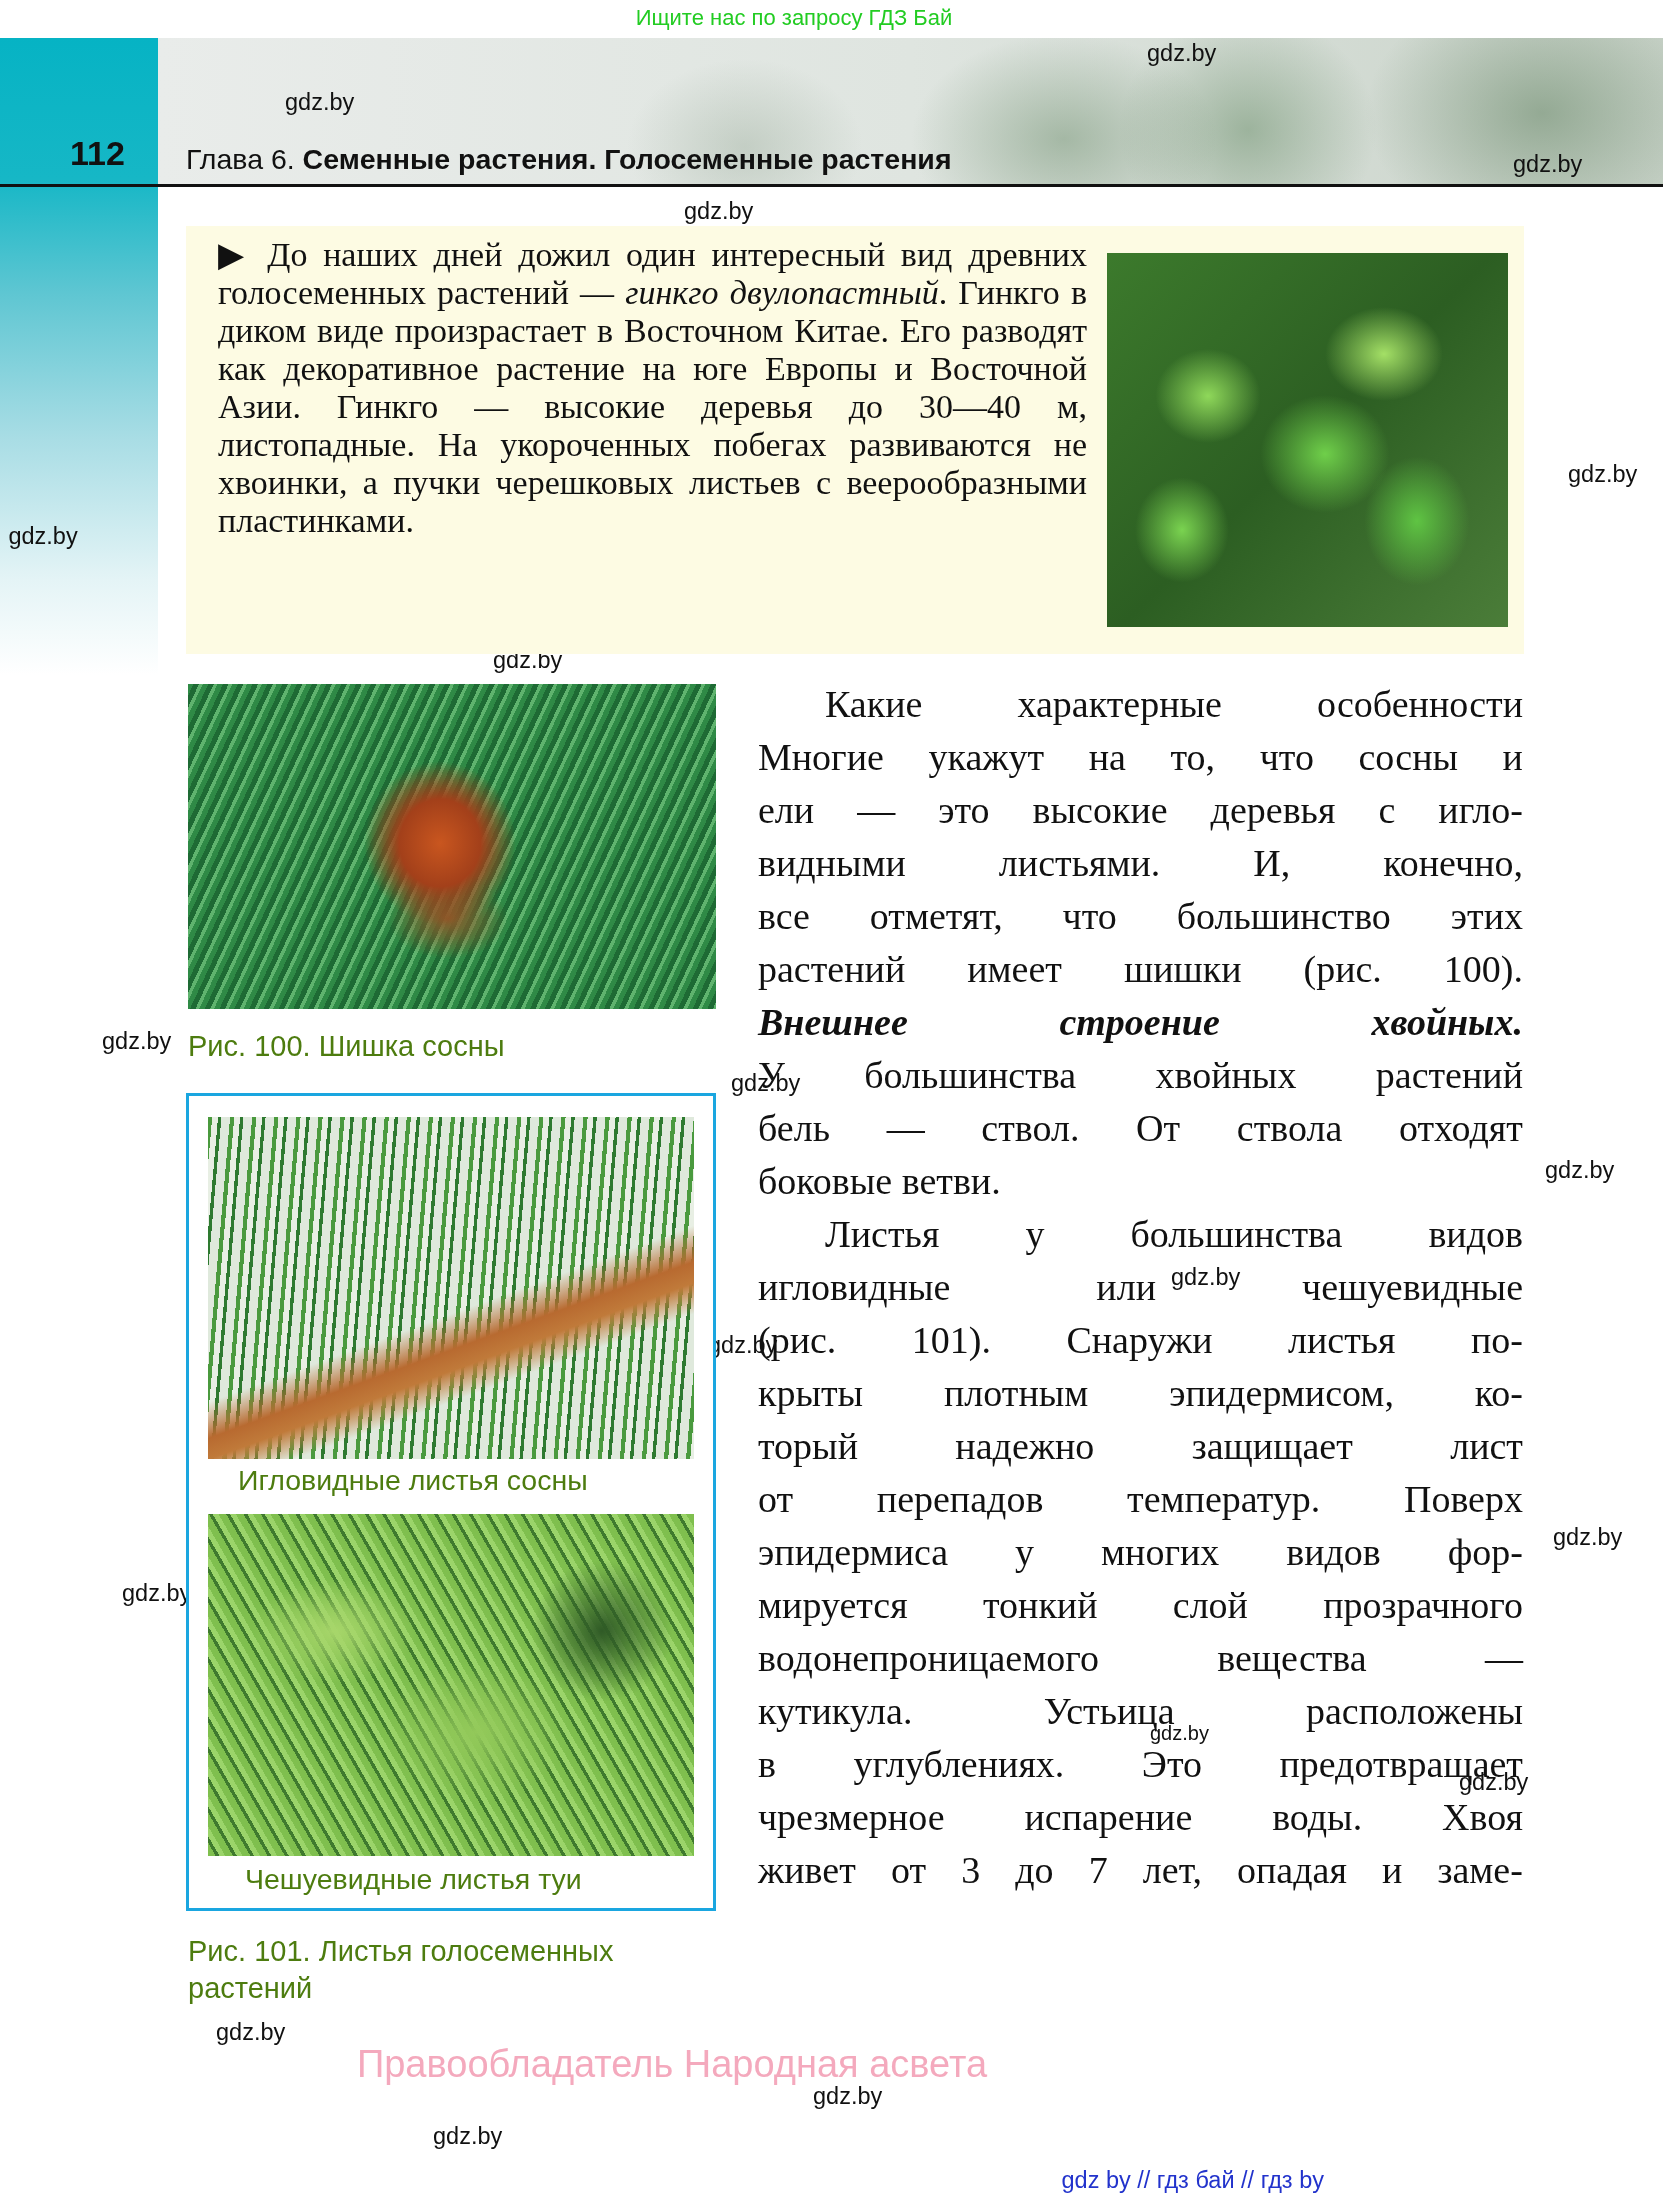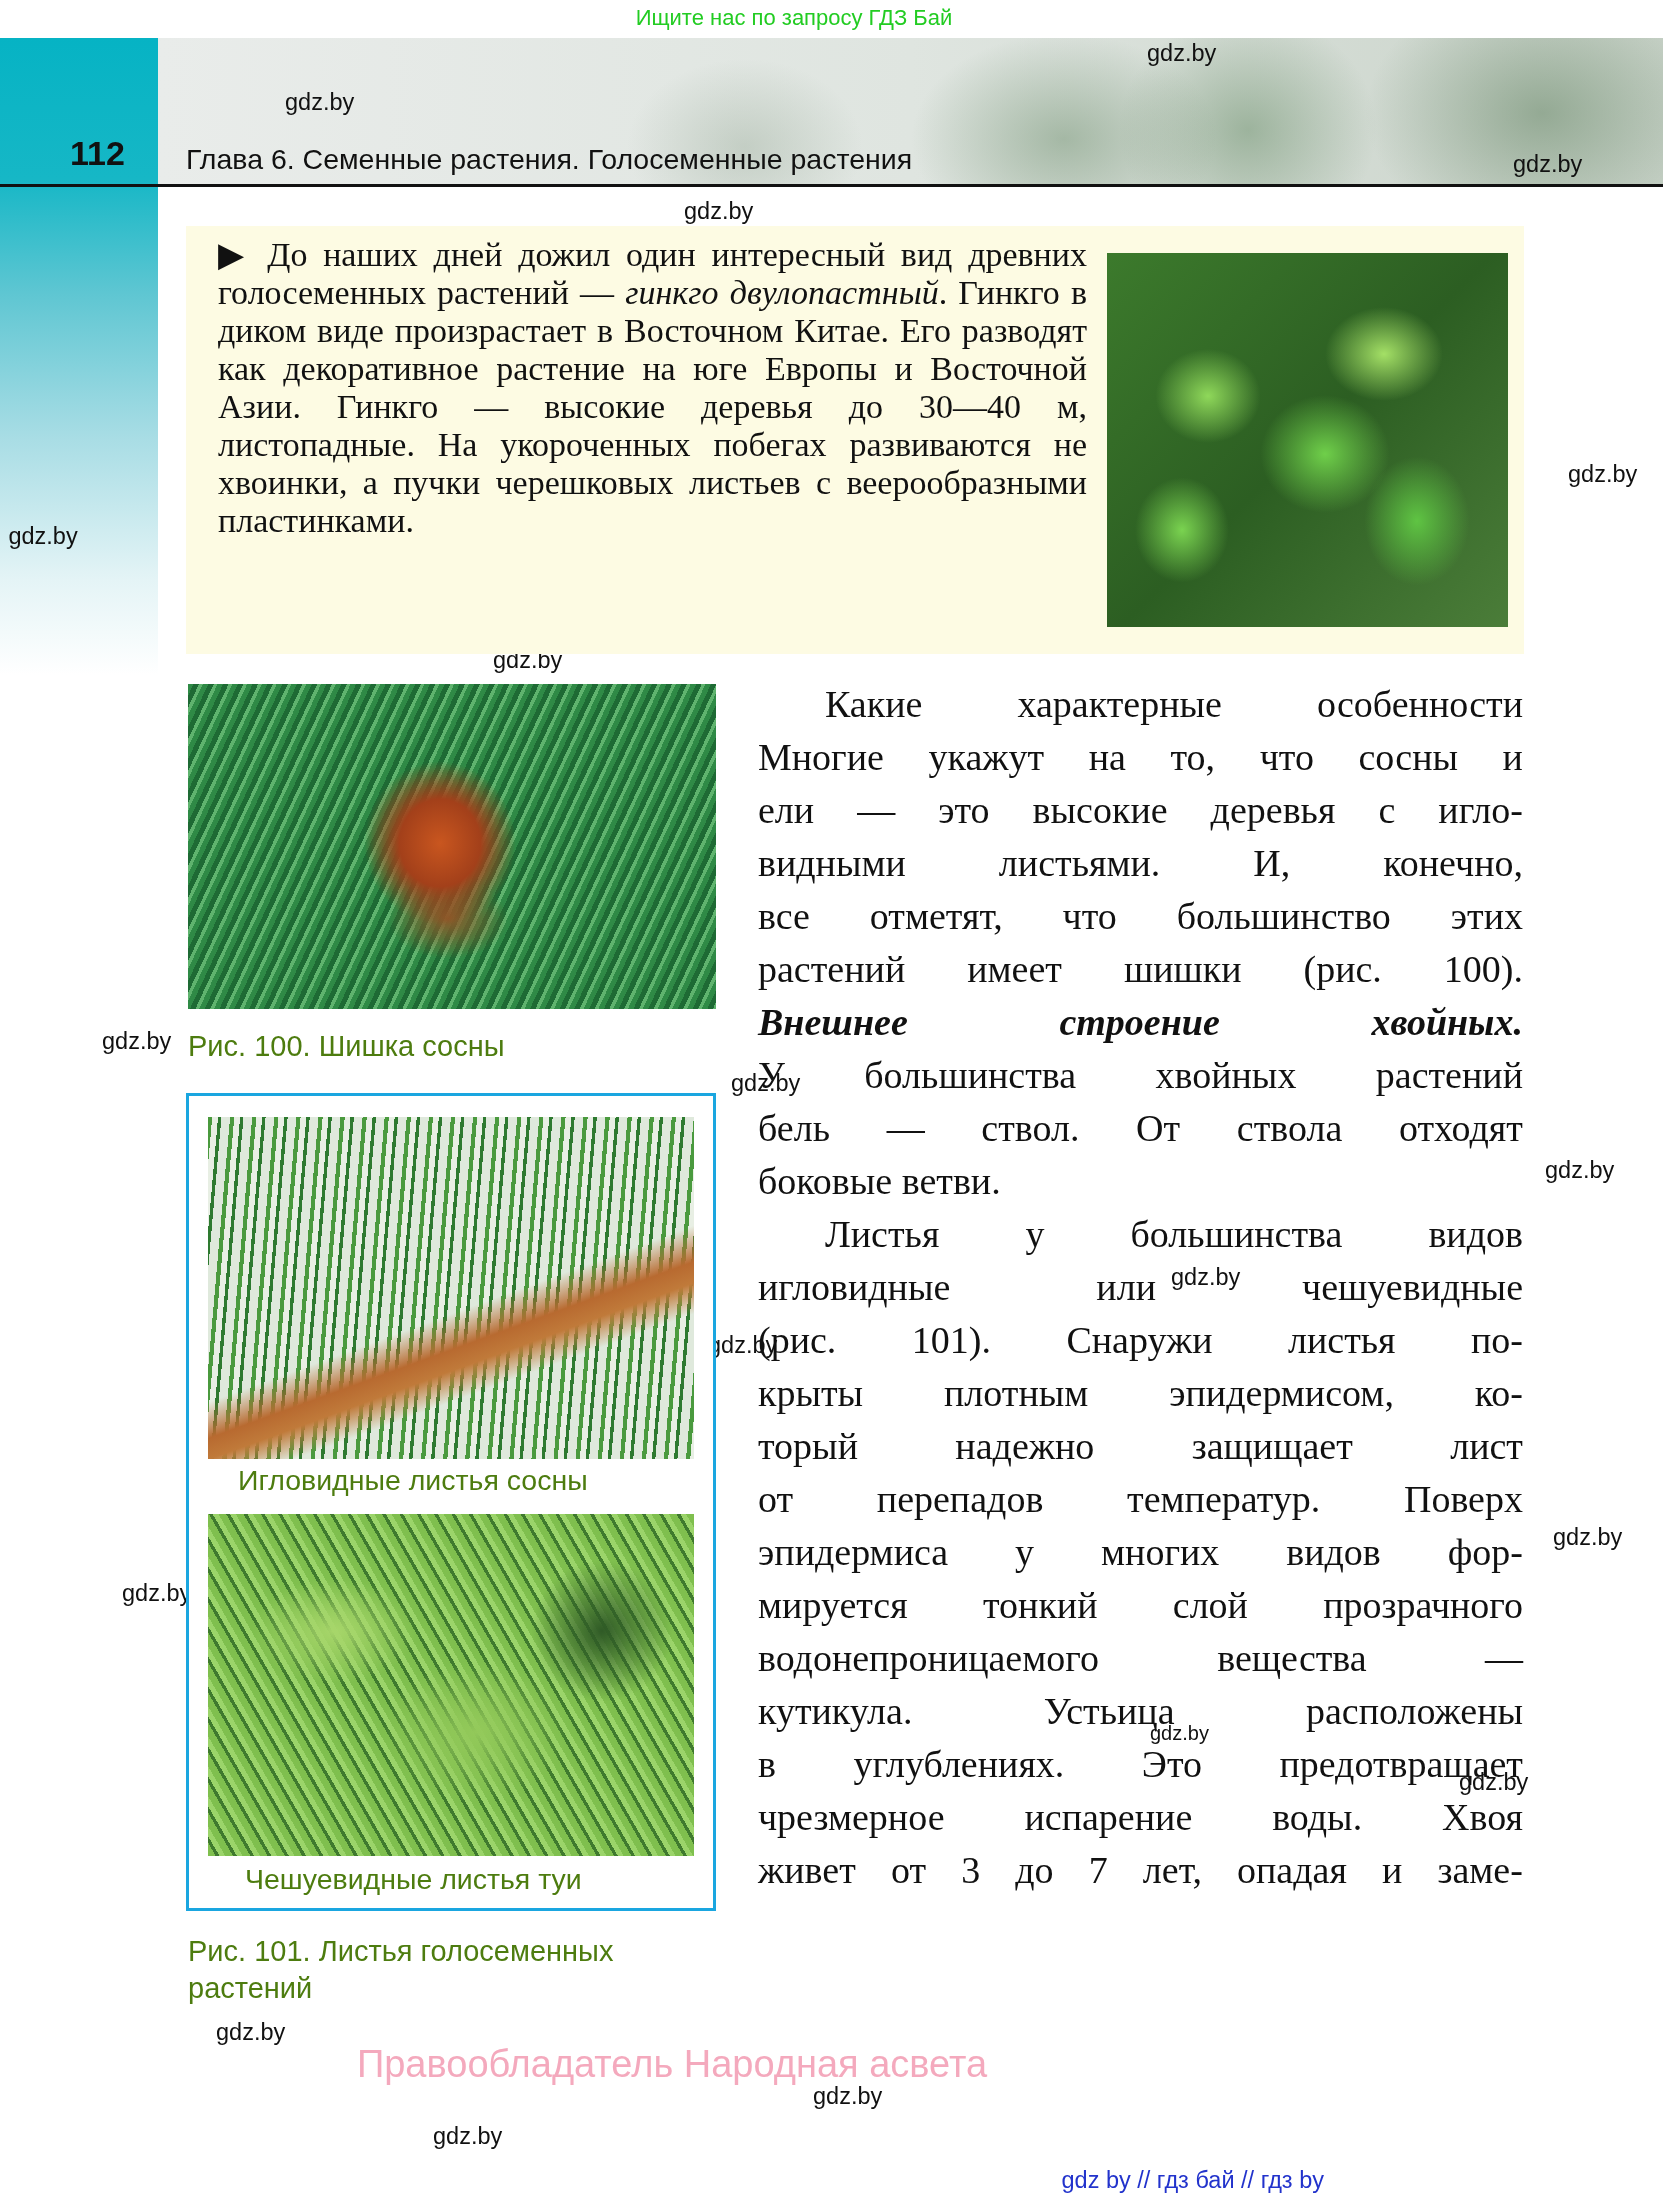--- a/index.html
+++ b/index.html
@@ -14,21 +14,21 @@
   .header-band { position:absolute; left:158px; top:38px; width:1506px; height:148px;
     background:
       radial-gradient(ellipse 218px 151px at 906px 101px, rgba(120,150,120,0.55), rgba(255,255,255,0) 70%),
       radial-gradient(ellipse 184px 168px at 1090px 92px, rgba(110,145,110,0.55), rgba(255,255,255,0) 70%),
       radial-gradient(ellipse 252px 184px at 1384px 75px, rgba(110,140,110,0.6), rgba(255,255,255,0) 70%),
       radial-gradient(ellipse 168px 126px at 587px 109px, rgba(140,160,140,0.35), rgba(255,255,255,0) 70%),
       linear-gradient(to right, #e9ecea, #dfe5e0 50%, #c9d3c9); }
   .header-rule { position:absolute; left:0; top:184px; width:1664px; height:2.5px; background:#111; }
   .page-number { position:absolute; left:70px; top:134px; font-size:34px; font-weight:bold; color:#111; font-family:"Liberation Sans", sans-serif; }
   .chapter-title { position:absolute; left:186px; top:143px; font-size:28.5px; color:#111; white-space:nowrap; }
-  .chapter-title b { font-weight:normal; }
+  .chapter-title b { font-weight:bold; }
 
   .wm { position:absolute; font-size:23.5px; color:#111; font-family:"Liberation Sans", sans-serif; white-space:nowrap; }
 
   .sidebar-box { position:absolute; left:186px; top:226px; width:1338px; height:428px; background:#fdfbe3; }
   .sidebar-text { position:absolute; left:218px; top:236px; width:869px; font-family:"Liberation Serif", serif; font-size:34px; line-height:38px; text-align:justify; color:#111; }
   .sidebar-text i { font-style:italic; }
   .ginkgo-photo { position:absolute; left:1107px; top:253px; width:401px; height:374px;
     background:
       radial-gradient(ellipse 75px 67px at 101px 143px, #8fd85a, rgba(0,0,0,0) 70%),
       radial-gradient(ellipse 92px 84px at 218px 201px, #6fcf4a, rgba(0,0,0,0) 70%),

